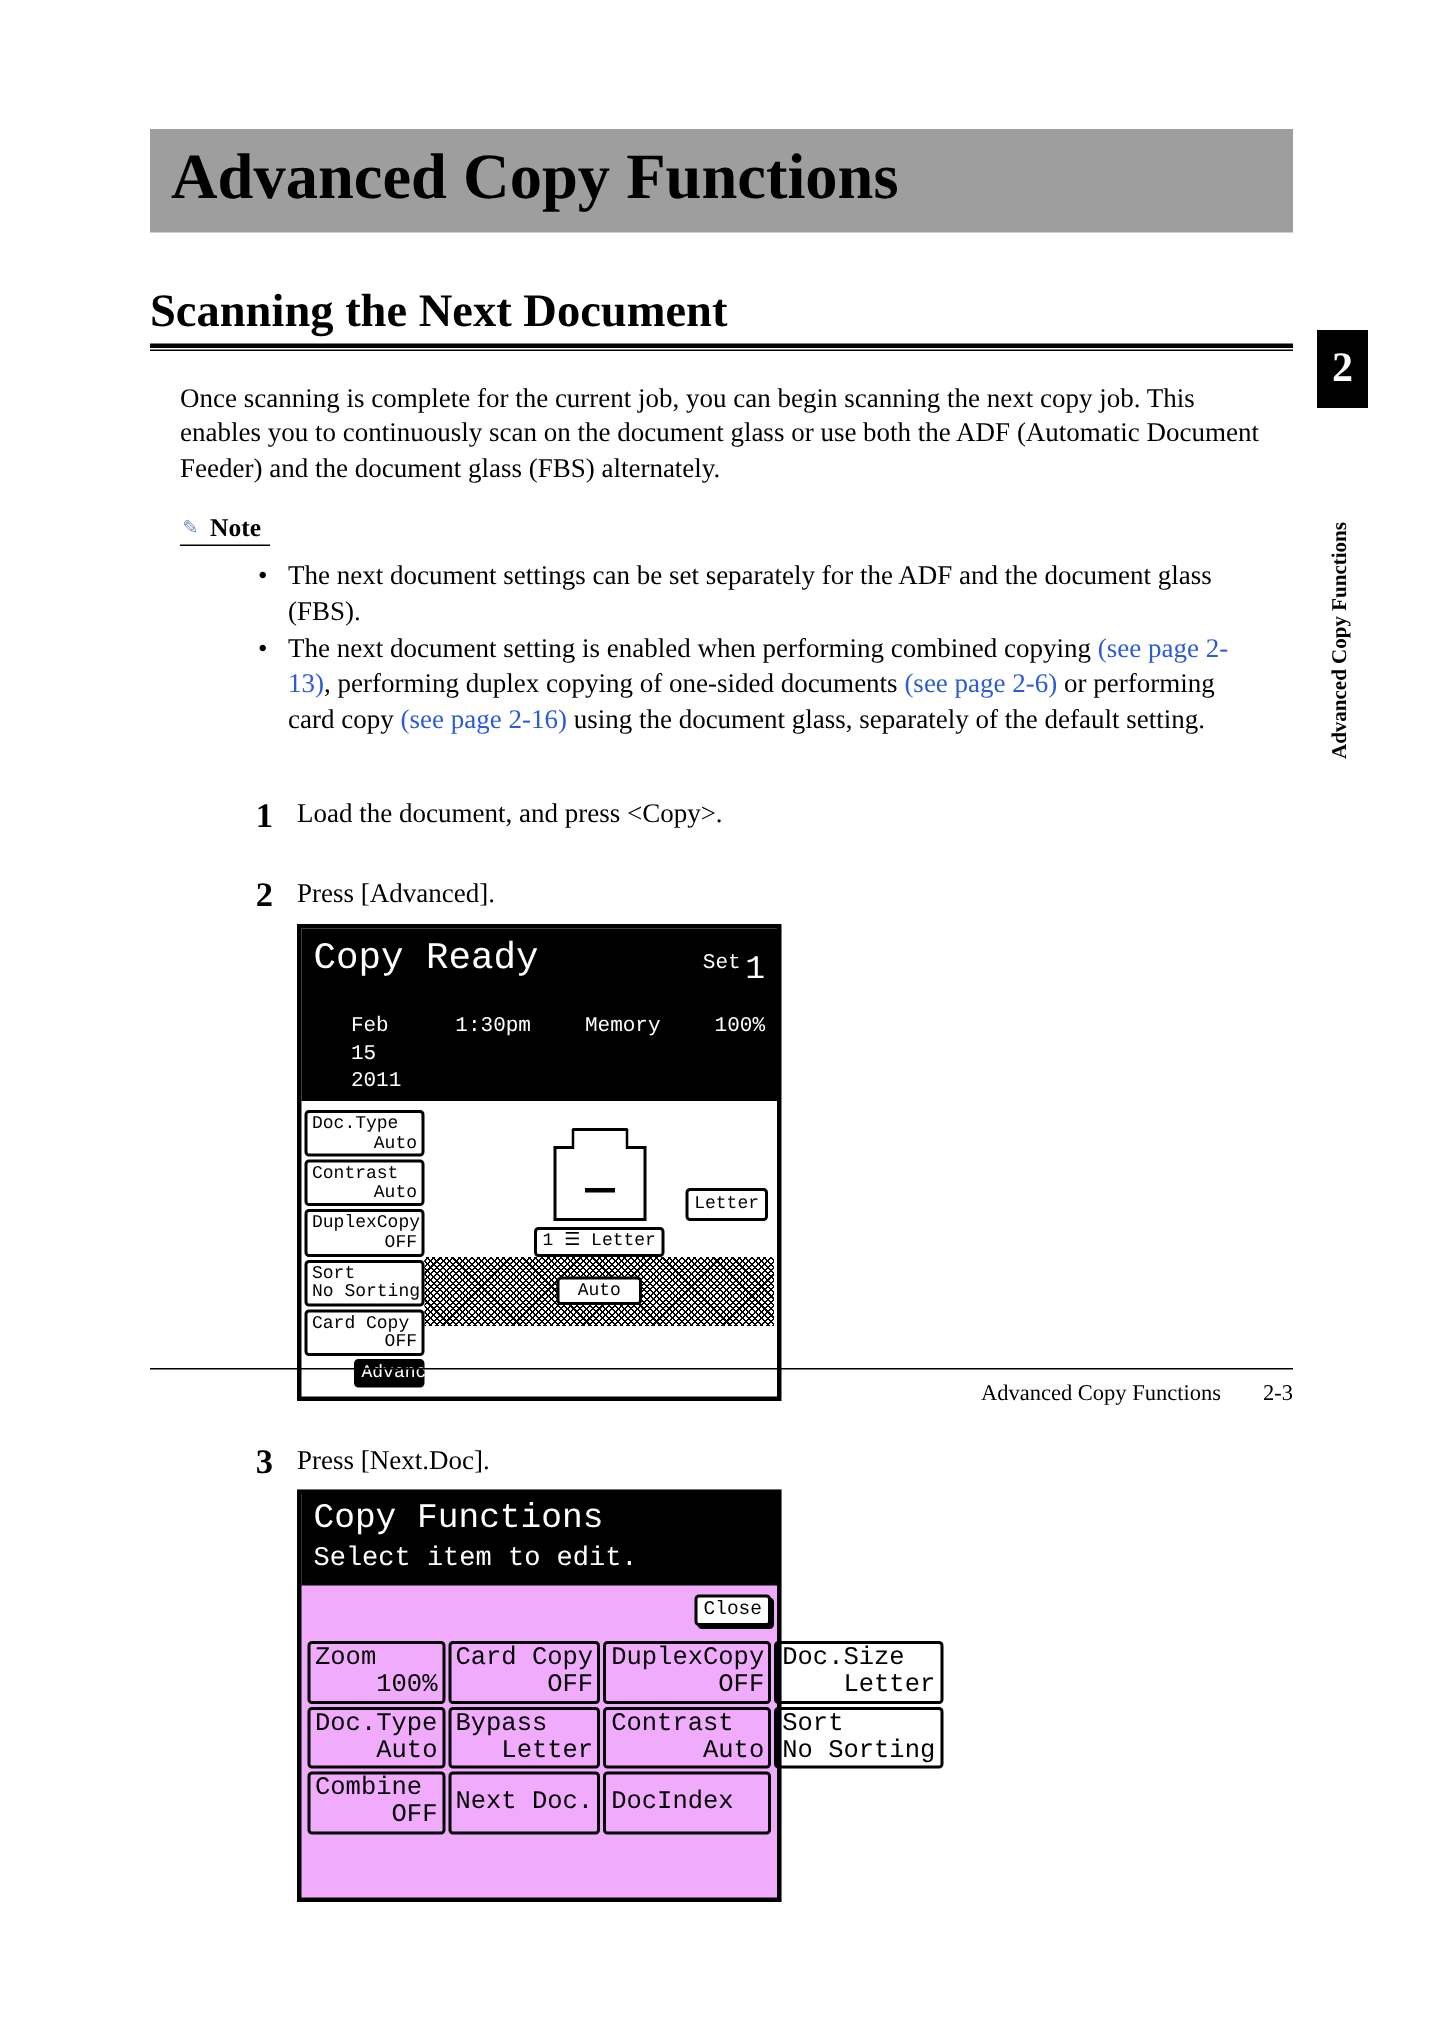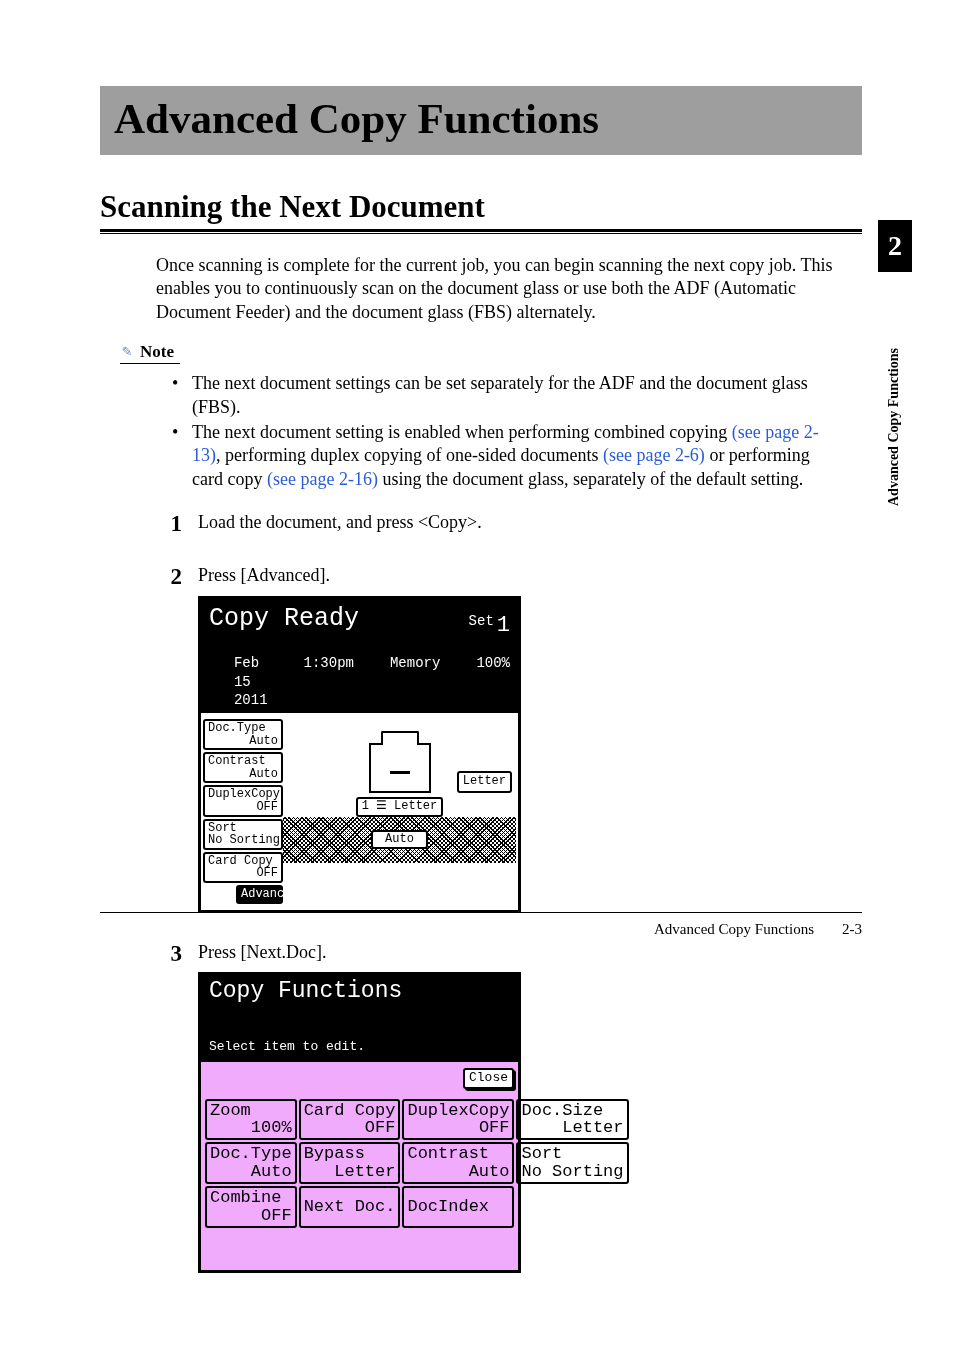--- a/index.html
+++ b/index.html
@@ -39,21 +39,21 @@
   }
   .section-heading::after {
     content: "";
     display: block;
     position: absolute;
     left: 0; right: 0;
     bottom: -5px;
     border-bottom: 1px solid #000;
   }
   .intro {
-    margin-left: 56px;
+    margin-left: 20px;
     margin-right: 20px;
     font-size: 18px;
     line-height: 1.3;
     margin-bottom: 18px;
   }
   .note-label {
     display: inline-flex;
     align-items: center;
     gap: 6px;
     border-bottom: 1px solid #000;
@@ -70,21 +70,21 @@
   .note-label .note-text {
     font-weight: bold;
     font-size: 17px;
   }
   .bullets {
     margin-left: 72px;
     margin-right: 20px;
     font-size: 18px;
     line-height: 1.3;
     list-style: none;
-    margin-bottom: 20px;
+    margin-bottom: 40px;
   }
   .bullets li {
     position: relative;
     padding-left: 20px;
     margin-bottom: 2px;
   }
   .bullets li::before {
     content: "•";
     position: absolute;
     left: 0; top: 0;
@@ -263,21 +263,21 @@
     background: #f0abfc;
     font-family: 'Courier New', monospace;
     margin-top: 8px;
   }
   .lcd2-head {
     background: #000;
     color: #fff;
     padding: 2px 8px 6px 8px;
   }
   .lcd2-head .t1 { font-size: 23px; }
-  .lcd2-head .t2 { font-size: 13px; margin-top: 32px; }
+  .lcd2-head .t2 { font-size: 18px; }
   .lcd2-toolbar {
     display: flex;
     justify-content: flex-end;
     padding: 6px 4px 10px 4px;
   }
   .lcd2-close {
     font-size: 13px;
     border: 2px solid #000;
     border-radius: 3px;
     padding: 0 4px;

